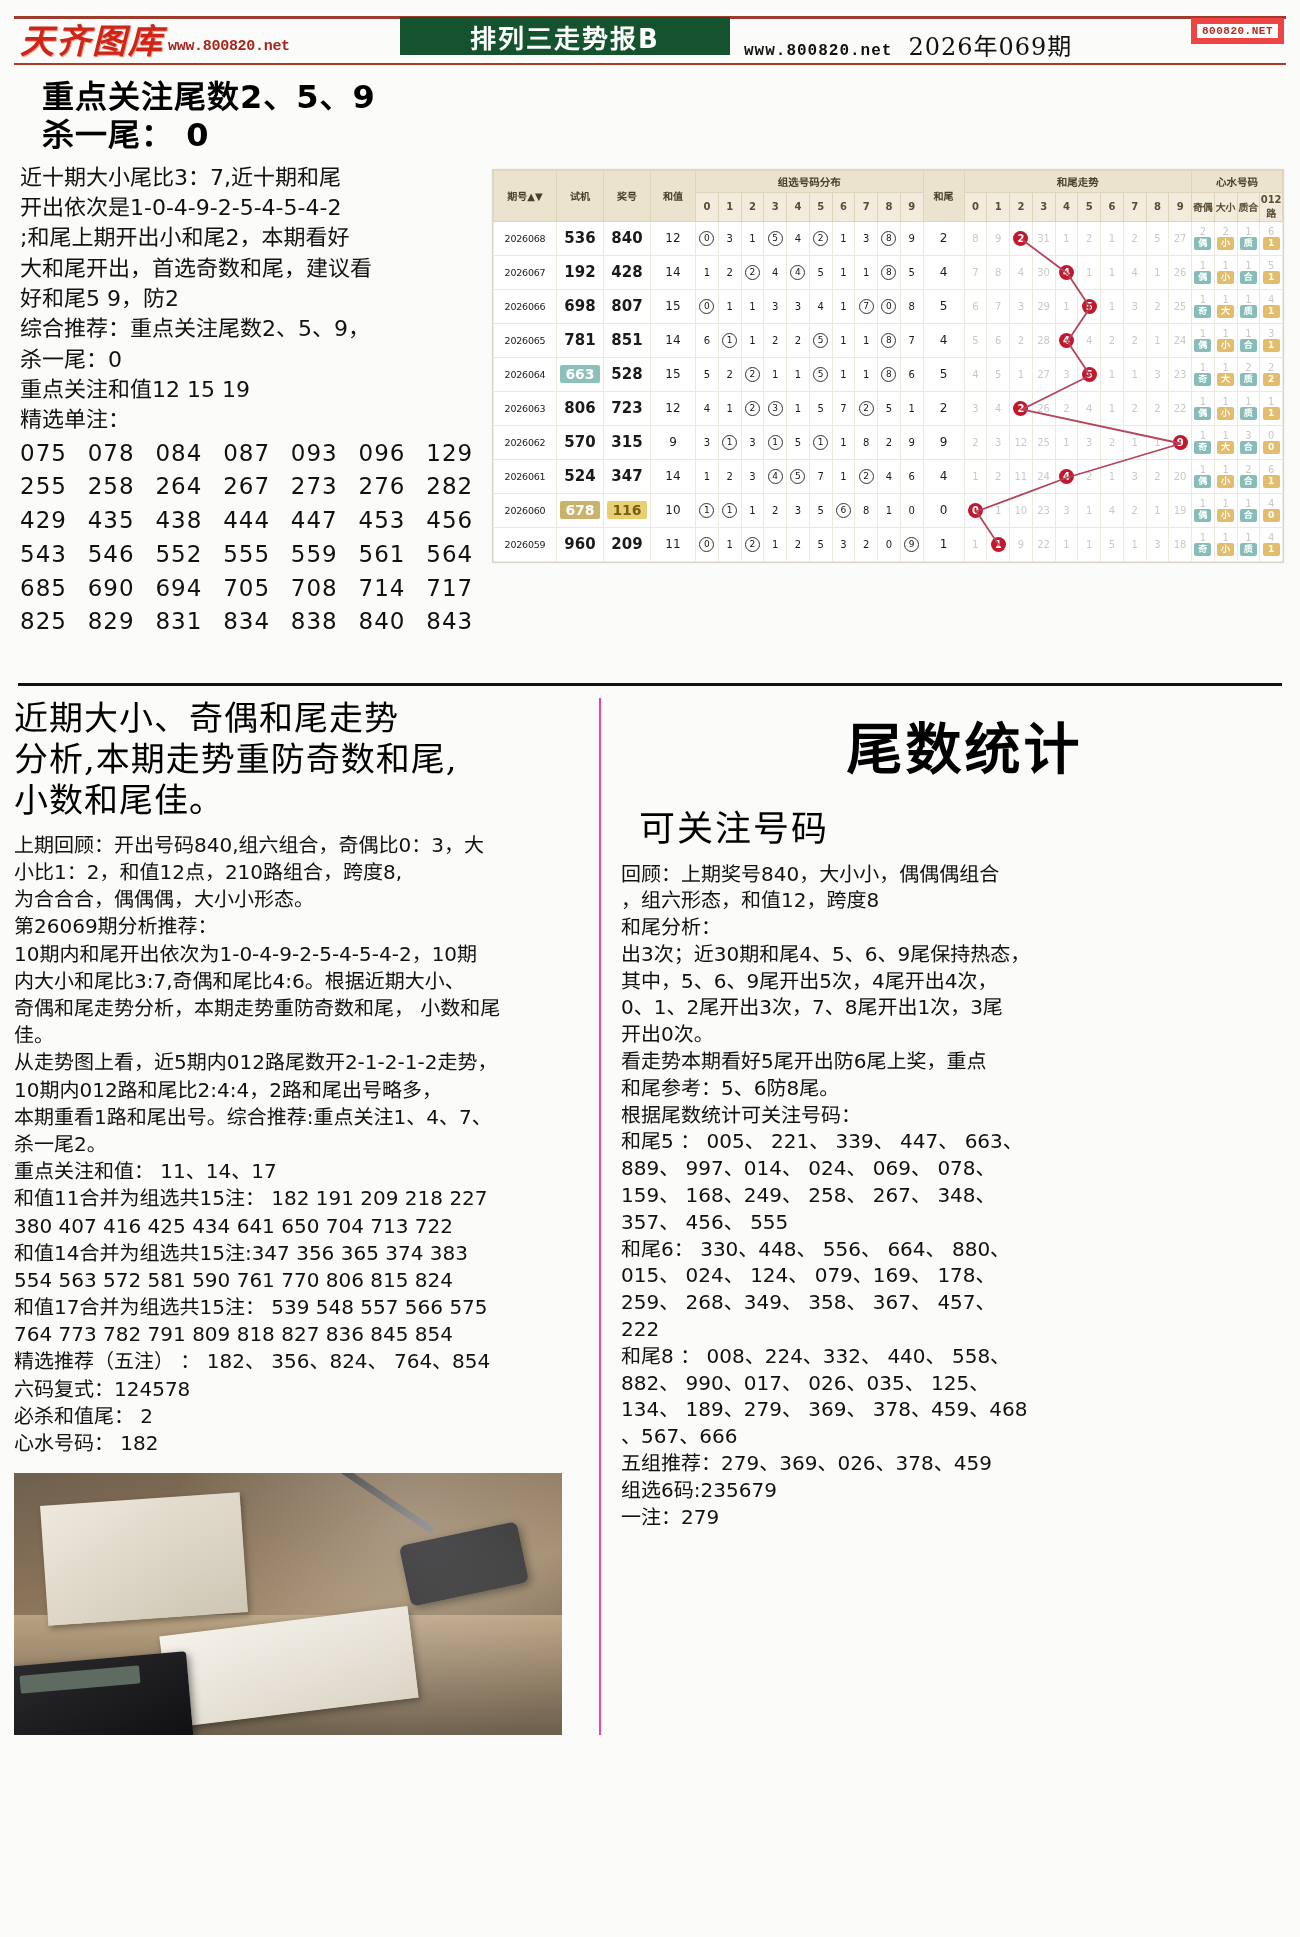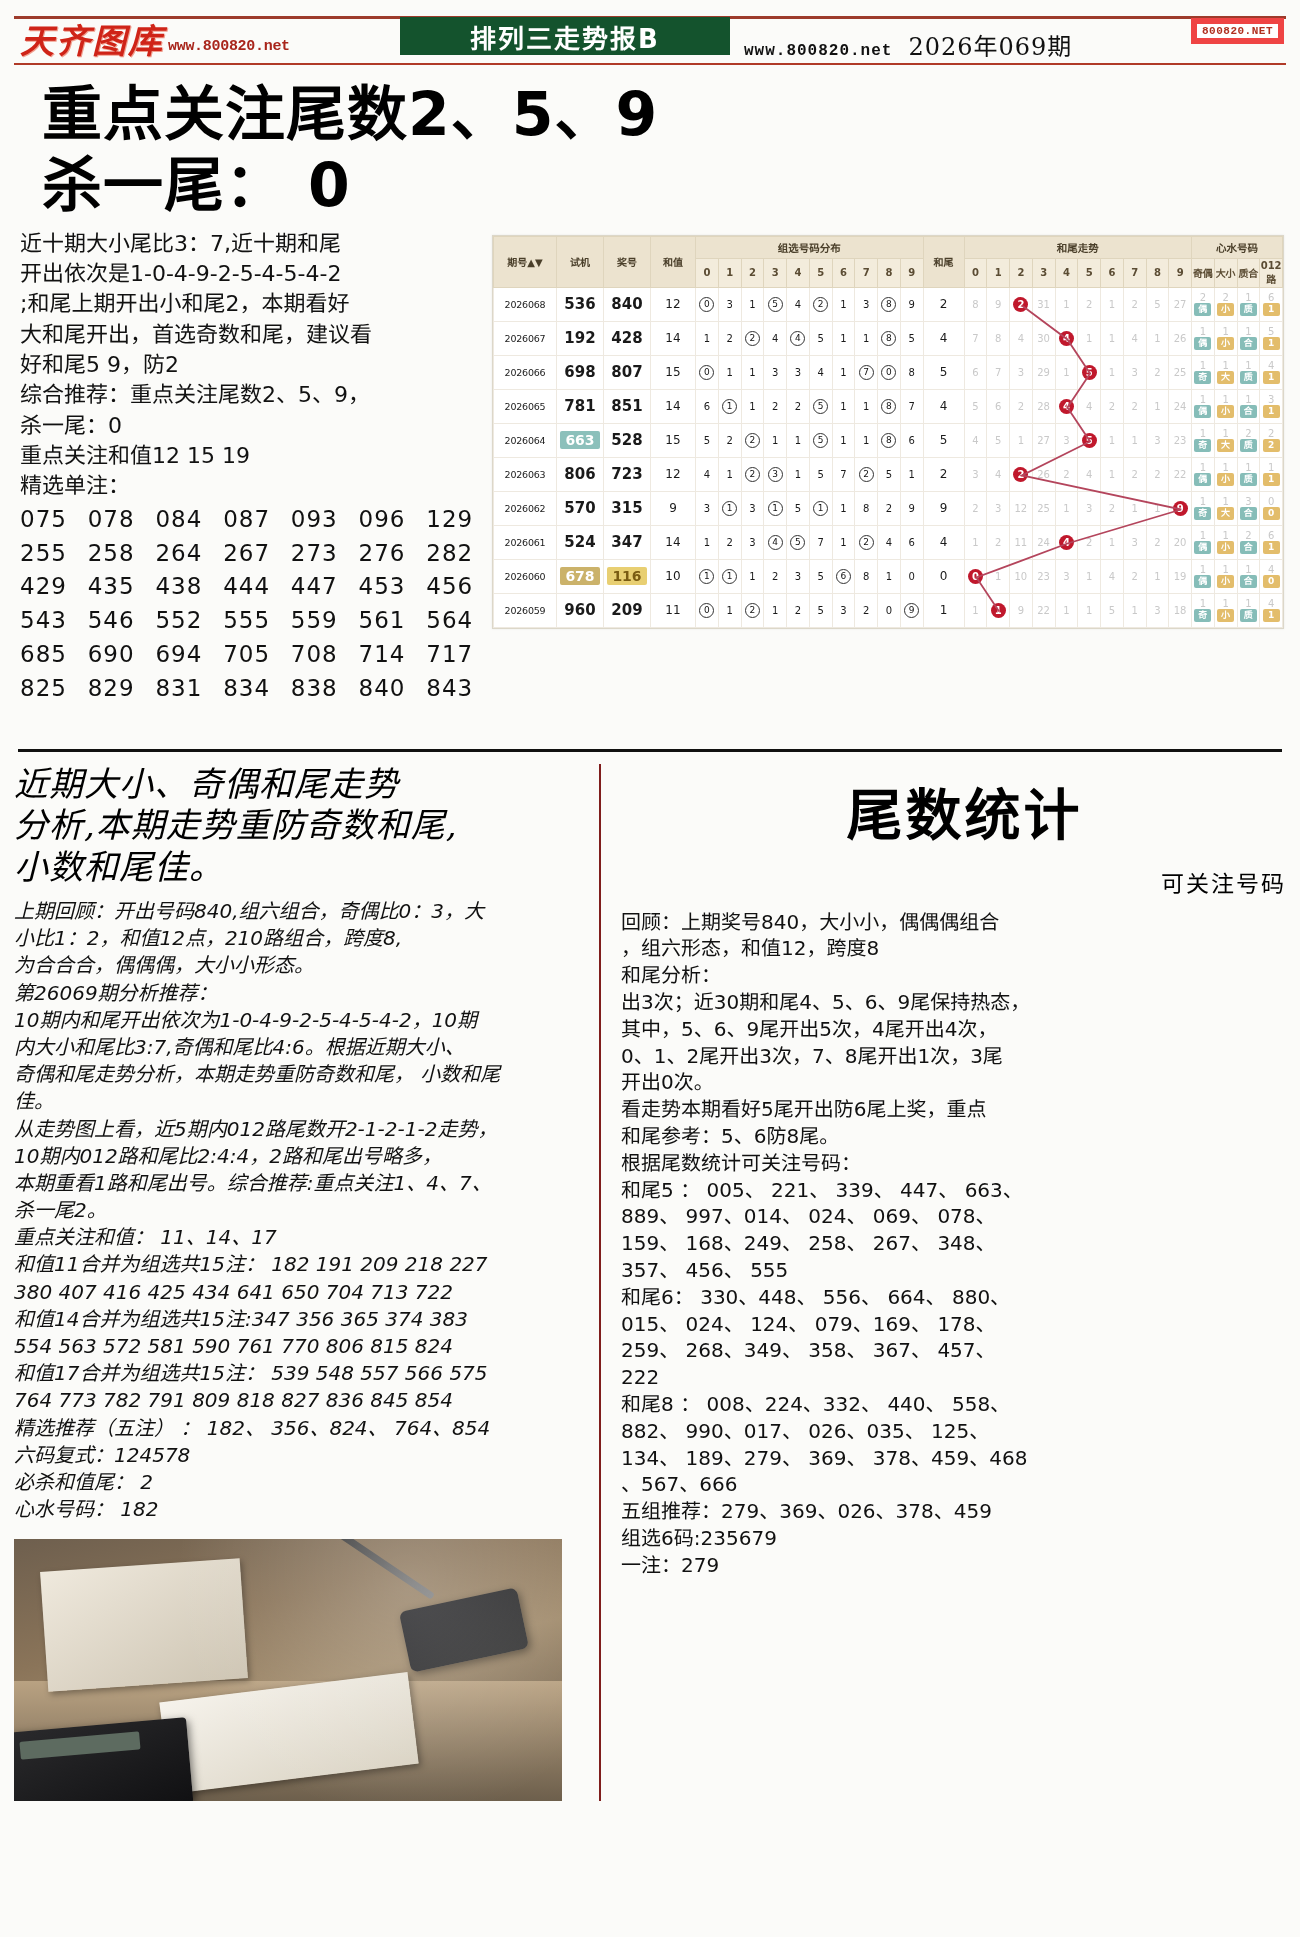--- a/index.html
+++ b/index.html
@@ -64,21 +64,21 @@
   }
   .head-right .issue{
     font-family:"DejaVu Serif","Liberation Serif",serif;
     font-size:24px;color:#111;letter-spacing:1px;
   }
 
   
   .headline{
     margin-top:14px;padding-left:28px;
     font-family:"DejaVu Sans","Liberation Sans",sans-serif;
-    font-weight:bold;font-size:60px;line-height:1.18;
+    font-weight:bold;font-size:32px;line-height:1.18;
     letter-spacing:1px;color:#000;
   }
 
   
   .upper{position:relative;margin-top:6px;height:512px;}
   .left-text{
     position:absolute;left:6px;top:2px;width:470px;
     font-size:22px;line-height:1.38;color:#111;
     font-family:"DejaVu Sans","Liberation Sans",sans-serif;
   }
@@ -148,21 +148,21 @@
 
   .trendline-svg{position:absolute;left:0;top:0;pointer-events:none;}
 
   
   .rule{border:0;border-top:3px solid #111;margin:10px 4px 0 4px;}
 
   
   .lower{position:relative;margin-top:12px;}
   .lower-cols{display:flex;gap:0;}
   .col-left{width:588px;padding-right:14px;box-sizing:border-box;
-    border-right:2px solid #7f1d1d;font-style:italic;}
+    border-right:2px solid #ec4899;}
   .col-right{width:686px;padding-left:20px;box-sizing:border-box;}
 
   .sub-title{
     font-family:"DejaVu Serif","Liberation Serif",serif;
     font-size:34px;line-height:1.22;color:#000;letter-spacing:1px;
     margin-bottom:10px;
   }
   .body-text{
     font-size:20px;line-height:1.36;color:#111;
     font-family:"DejaVu Sans","Liberation Sans",sans-serif;
@@ -170,21 +170,21 @@
   .body-text .ln{white-space:pre-wrap;}
 
   .big-head{
     font-family:"DejaVu Sans","Liberation Sans",sans-serif;
     font-weight:bold;font-size:56px;letter-spacing:3px;color:#000;
     margin:6px 0 14px 22px;
     text-align:center;
   }
   .mid-head{
     font-family:"DejaVu Serif","Liberation Serif",serif;
-    font-size:23px;letter-spacing:2px;color:#000;margin:0 0 10px 18px;text-align:right;
+    font-size:36px;letter-spacing:2px;color:#000;margin:0 0 10px 18px;
   }
   .r-text{
     font-size:20px;line-height:1.34;color:#111;
     font-family:"DejaVu Sans","Liberation Sans",sans-serif;
   }
   .r-text .ln{white-space:pre-wrap;}
 
   
   .photo{
     position:relative;width:548px;height:262px;margin-top:16px;

